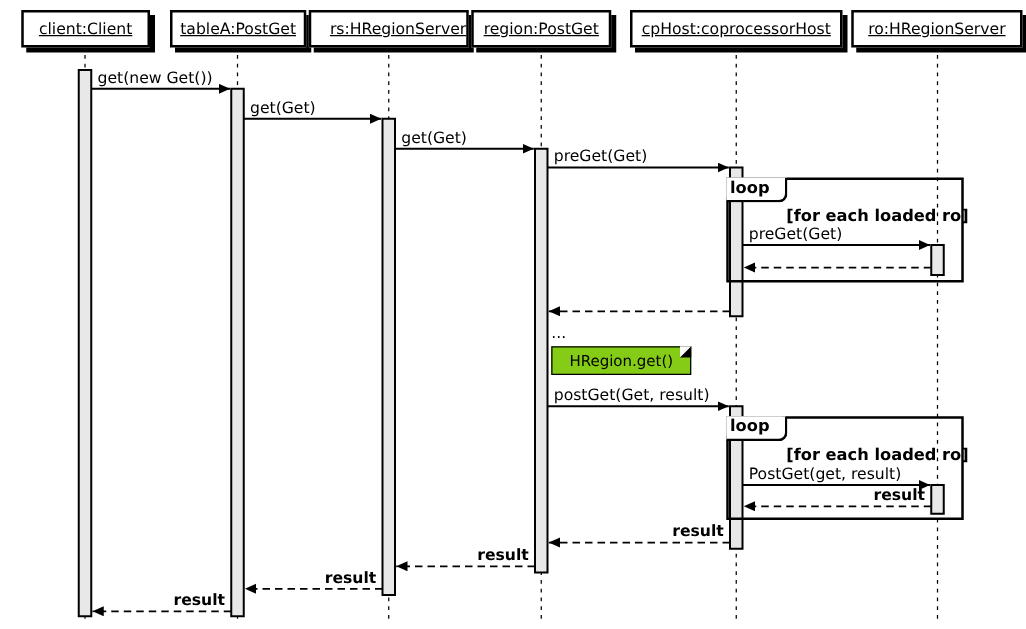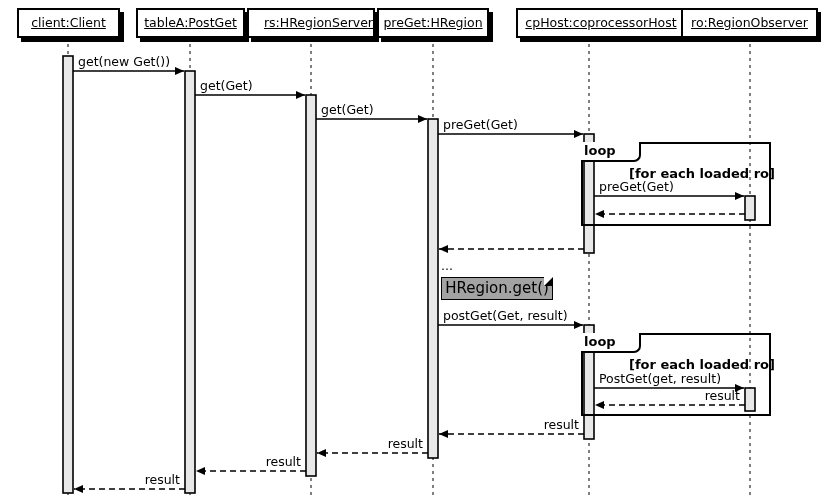--- a/index.html
+++ b/index.html
@@ -19,45 +19,45 @@
     font-size:12.5px;line-height:1;
     box-shadow:4px 4px 0 0 #000000;
   }
   .part span{ text-decoration:underline; white-space:nowrap; }
 
   
   .msg{
     position:absolute;font-size:12.5px;white-space:nowrap;
     background:transparent;line-height:1;
   }
-  .msg.r{ text-align:right; }
+  .msg.r{ text-align:right;font-weight:bold; }
 
   
   .frag{
     position:absolute;box-sizing:border-box;
     border:2px solid #000000;background:transparent;
   }
   .frag-tab{
     position:absolute;box-sizing:border-box;
     border:2px solid #000000;border-top:none;border-left:none;
     background:#ffffff;
     border-bottom-right-radius:7px;
     font-size:13px;font-weight:bold;line-height:1;
-    padding:2px 23px 3px 3px;
+    padding:2px 12px 3px 3px;
   }
   .frag-cond{
     position:absolute;font-size:13px;font-weight:bold;
     white-space:nowrap;line-height:1;
   }
 
   
   .note{
     position:absolute;box-sizing:border-box;
-    background:#a3a3a3;border:1.5px solid #000000;
-    font-size:15px;line-height:1;
+    background:#84cc16;border:1.5px solid #000000;
+    font-size:12px;line-height:1;
     display:flex;align-items:center;justify-content:center;
     padding:0 9px 0 9px;
   }
   .note-fold{
     position:absolute;width:0;height:0;
     border-left:9px solid #ffffff;
     border-bottom:9px solid #000000;
   }
   .dots{position:absolute;font-size:12.5px;line-height:1;}
 </style>
@@ -114,27 +114,27 @@
       <div class="part" style="left: 17px; top: 8px; width: 103px; height: 30px;">
         <span>client:Client</span>
       </div>
       <div class="part" style="left: 136px; top: 8px; width: 109px; height: 30px;">
         <span>tableA:PostGet</span>
       </div>
       <div class="part" style="left: 247px; top: 8px; width: 128px; height: 30px; justify-content: flex-end;">
         <span>rs:HRegionServer</span>
       </div>
       <div class="part" style="left: 377px; top: 8px; width: 112px; height: 30px;">
-        <span>preGet:HRegion</span>
+        <span>region:PostGet</span>
       </div>
-      <div class="part" style="left: 504px; top: 8px; width: 170px; height: 30px; margin-left: 12px;">
+      <div class="part" style="left: 504px; top: 8px; width: 170px; height: 30px;">
         <span>cpHost:coprocessorHost</span>
       </div>
       <div class="part" style="left: 681px; top: 8px; width: 137px; height: 30px;">
-        <span>ro:RegionObserver</span>
+        <span>ro:HRegionServer</span>
       </div>
     </div>
   <div id="labels">
       <div class="msg" style="top: 56px; left: 78px;">get(new Get())</div>
       <div class="msg" style="top: 80px; left: 200px;">get(Get)</div>
       <div class="msg" style="top: 104px; left: 321px;">get(Get)</div>
       <div class="msg" style="top: 119px; left: 443px;">preGet(Get)</div>
       <div class="msg" style="top: 181px; left: 599px;">preGet(Get)</div>
       <div class="msg" style="top: 310px; left: 443px;">postGet(Get, result)</div>
       <div class="msg" style="top: 373px; left: 599px;">PostGet(get, result)</div>

